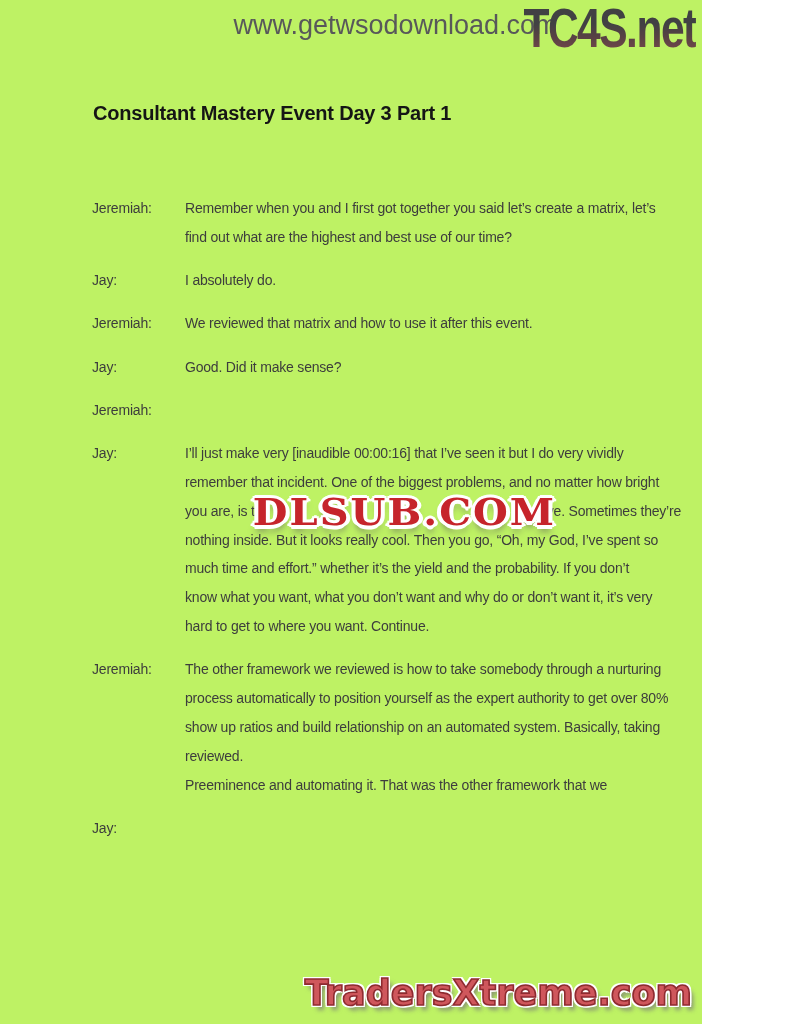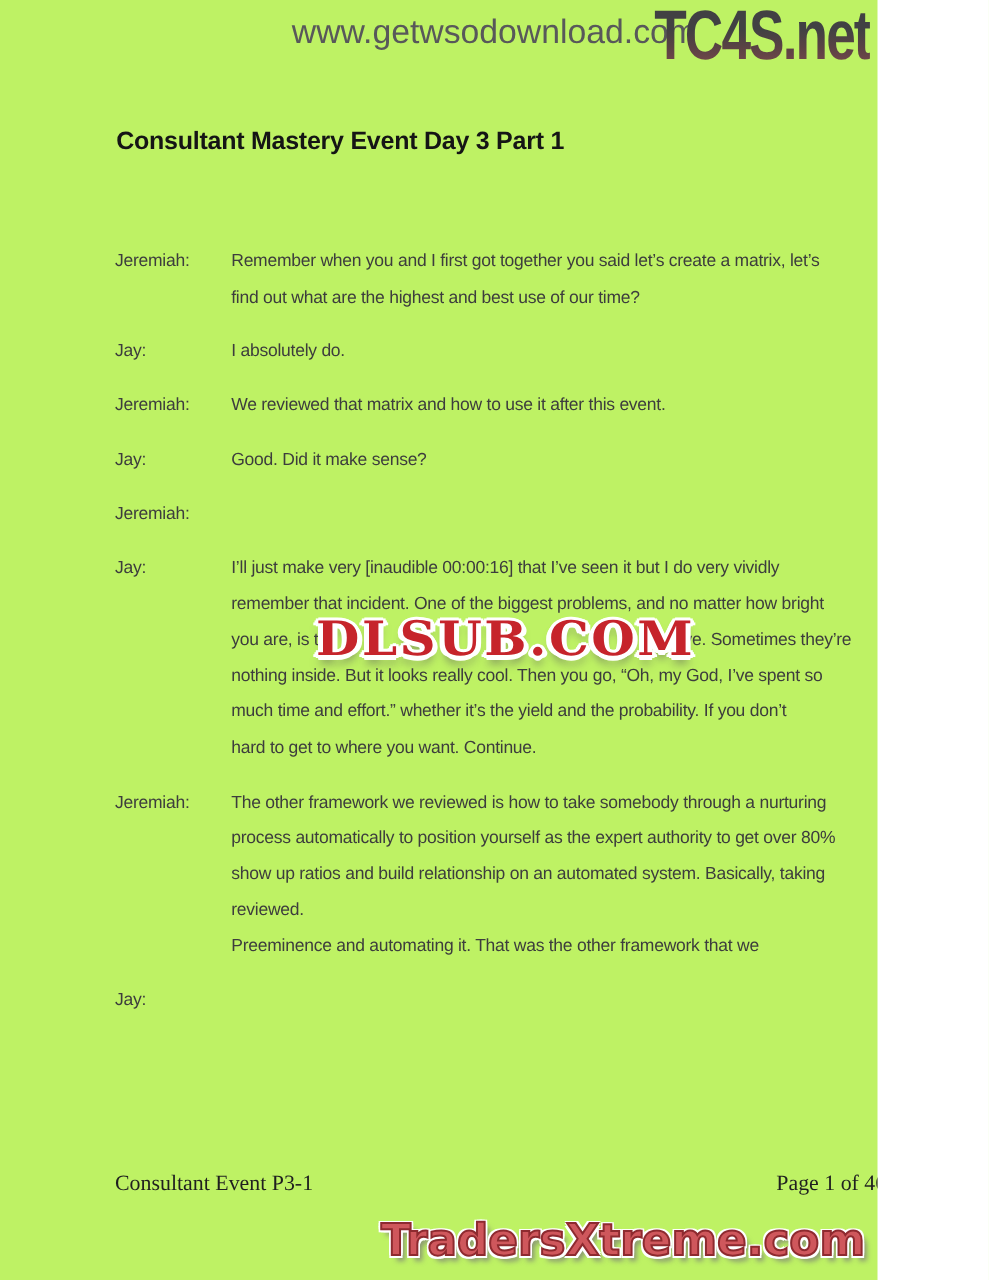--- a/index.html
+++ b/index.html
@@ -110,40 +110,37 @@
         <div class="speaker">Jeremiah:</div>
       </div>
       <div class="entry">
         <div class="speaker">Jay:</div>
         <div class="entry-text">
           <div class="line">I’ll just make very [inaudible 00:00:16] that I’ve seen it but I do very vividly</div>
           <div class="line">remember that incident. One of the biggest problems, and no matter how bright</div>
           <div class="line"><span>you are, is t</span><span class="wm-gap"></span><span>ve. Sometimes they’re</span></div>
           <div class="line">nothing inside. But it looks really cool. Then you go, “Oh, my God, I’ve spent so</div>
           <div class="line">much time and effort.” whether it’s the yield and the probability. If you don’t</div>
+          <div class="line">know what you want, what you don’t want and why do or don’t want it, it’s very</div>
           <div class="line">hard to get to where you want. Continue.</div>
         </div>
       </div>
       <div class="entry">
         <div class="speaker">Jeremiah:</div>
         <div class="entry-text">
           <div class="line">The other framework we reviewed is how to take somebody through a nurturing</div>
           <div class="line">process automatically to position yourself as the expert authority to get over 80%</div>
           <div class="line">show up ratios and build relationship on an automated system. Basically, taking</div>
           <div class="line">reviewed.</div>
           <div class="line">Preeminence and automating it. That was the other framework that we</div>
         </div>
       </div>
       <div class="entry">
         <div class="speaker">Jay:</div>
       </div>
     </div>
 
   <div class="watermark" style="color: rgb(198, 36, 43);">DLSUB.COM</div>
 
-  <div class="footer">
-    <span>Consultant Event P3-1</span>
-    <span>Page 1 of 46</span>
-  </div>
 
   <div class="tx-logo" style="color: rgb(207, 87, 92);">TradersXtreme.com</div>
 
 </div>
 
 </body></html>

